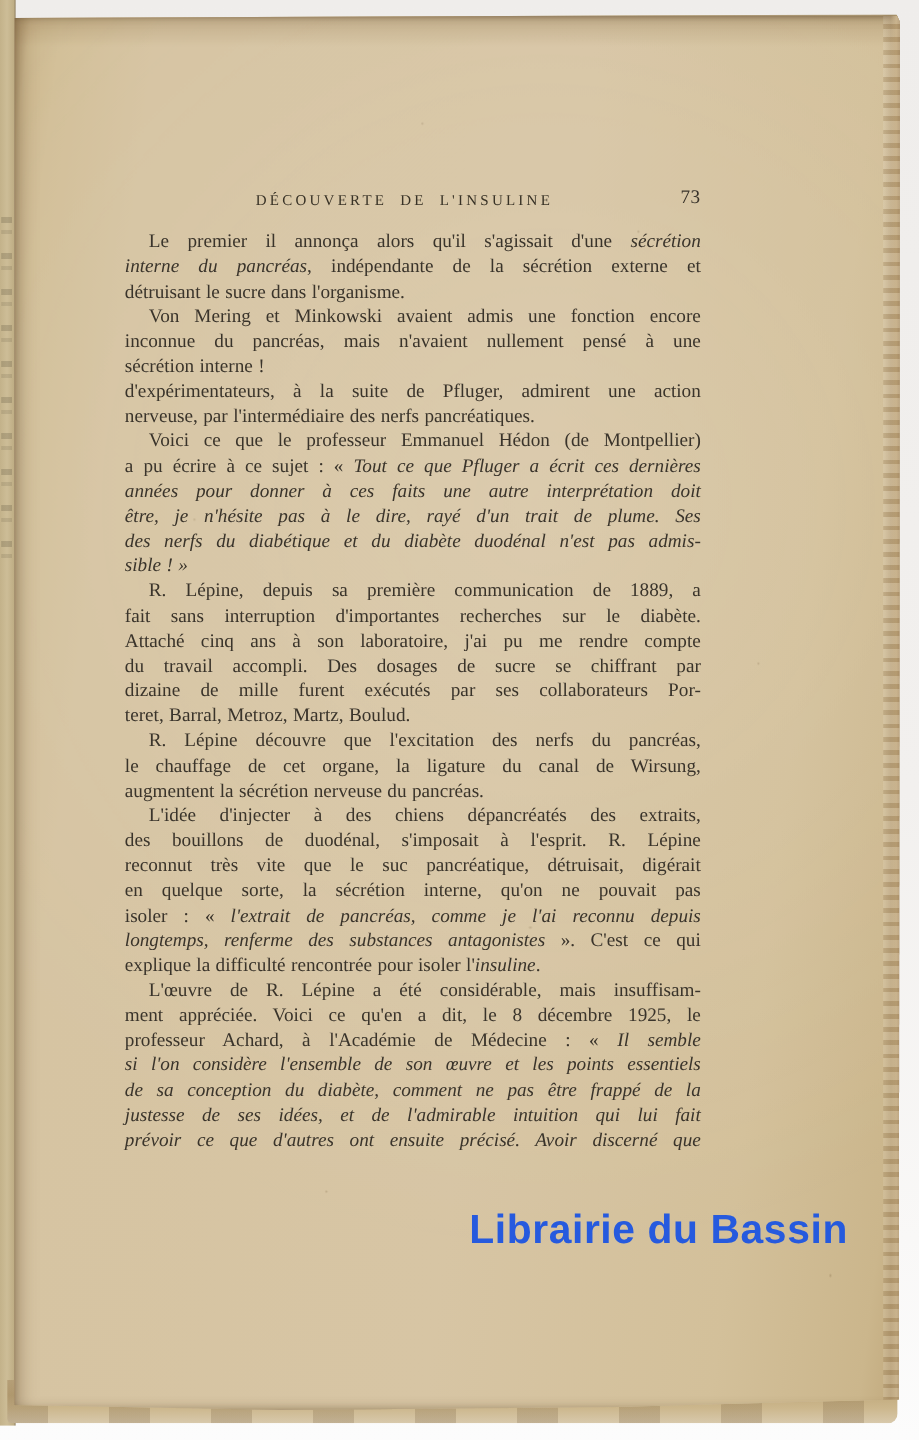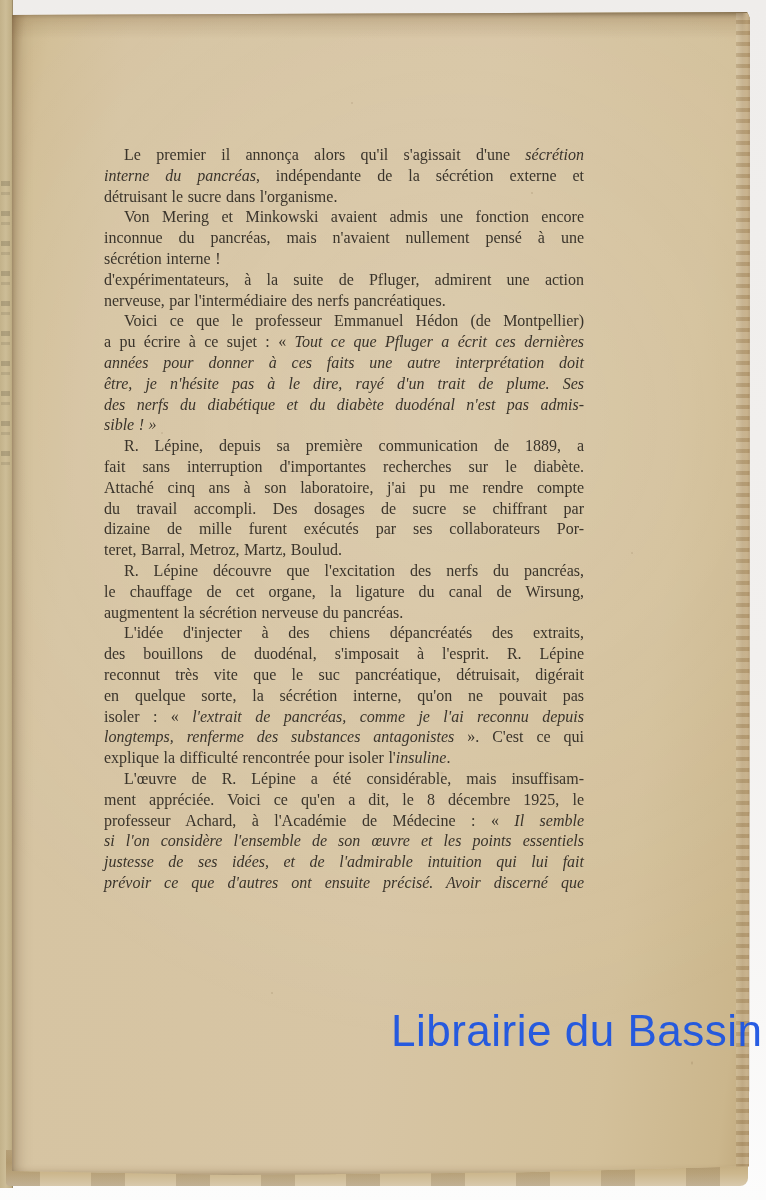--- a/index.html
+++ b/index.html
@@ -81,39 +81,43 @@
     height:20.8px;line-height:20.8px;
     text-align:justify;text-align-last:justify;
     word-spacing:.5px;white-space:nowrap0;
   }
   .line.last{text-align-last:left;}
   .line.ind{text-indent:20px;}
   .it{font-style:italic;}
   .watermark{
     position:absolute;left:391px;top:1006px;z-index:3;
     font-family:"Liberation Sans", sans-serif;
-    font-size:44px;font-weight:400;letter-spacing:.5px;
+    font-size:34px;font-weight:700;letter-spacing:.5px;
     opacity:.95;white-space:nowrap;
   }
 </style>
 </head>
 <body>
 
 <div class="photo">
 
   <div class="left-strip">
     <div class="spine-marks"></div>
   </div>
 
   <div class="bottom-edges"></div>
 
   <div class="page">
     <div class="deckle-right"></div>
 
     <div class="content" style="color: rgb(58, 52, 43);">
+      <div class="running-head">
+        <div class="running-title">DÉCOUVERTE DE L'INSULINE</div>
+        <div class="page-number">73</div>
+      </div>
       <div class="body-text">
           <div class="line ind"><span>Le premier il annonça alors qu'il s'agissait d'une </span><span class="it">sécrétion</span></div>
           <div class="line"><span class="it">interne du pancréas</span><span>, indépendante de la sécrétion externe et</span></div>
           <div class="line last"><span>détruisant le sucre dans l'organisme.</span></div>
           <div class="line ind"><span>Von Mering et Minkowski avaient admis une fonction encore</span></div>
           <div class="line"><span>inconnue du pancréas, mais n'avaient nullement pensé à une</span></div>
           <div class="line last"><span>sécrétion interne !</span></div>
           <div class="line"><span>d'expérimentateurs, à la suite de Pfluger, admirent une action</span></div>
           <div class="line last"><span>nerveuse, par l'intermédiaire des nerfs pancréatiques.</span></div>
           <div class="line ind"><span>Voici ce que le professeur Emmanuel Hédon (de Montpellier)</span></div>
@@ -135,20 +139,21 @@
           <div class="line"><span>des bouillons de duodénal, s'imposait à l'esprit. R. Lépine</span></div>
           <div class="line"><span>reconnut très vite que le suc pancréatique, détruisait, digérait</span></div>
           <div class="line"><span>en quelque sorte, la sécrétion interne, qu'on ne pouvait pas</span></div>
           <div class="line"><span>isoler : « </span><span class="it">l'extrait de pancréas, comme je l'ai reconnu depuis</span></div>
           <div class="line"><span class="it">longtemps, renferme des substances antagonistes</span><span> ». C'est ce qui</span></div>
           <div class="line last"><span>explique la difficulté rencontrée pour isoler l'</span><span class="it">insuline</span><span>.</span></div>
           <div class="line ind"><span>L'œuvre de R. Lépine a été considérable, mais insuffisam-</span></div>
           <div class="line"><span>ment appréciée. Voici ce qu'en a dit, le 8 décembre 1925, le</span></div>
           <div class="line"><span>professeur Achard, à l'Académie de Médecine : « </span><span class="it">Il semble</span></div>
           <div class="line"><span class="it">si l'on considère l'ensemble de son œuvre et les points essentiels</span></div>
+          <div class="line"><span class="it">de sa conception du diabète, comment ne pas être frappé de la</span></div>
           <div class="line"><span class="it">justesse de ses idées, et de l'admirable intuition qui lui fait</span></div>
           <div class="line"><span class="it">prévoir ce que d'autres ont ensuite précisé. Avoir discerné que</span></div>
         </div>
     </div>
   </div>
 
   <div class="watermark" style="color: rgb(29, 85, 226);">Librairie du Bassin</div>
 
 </div>
 

